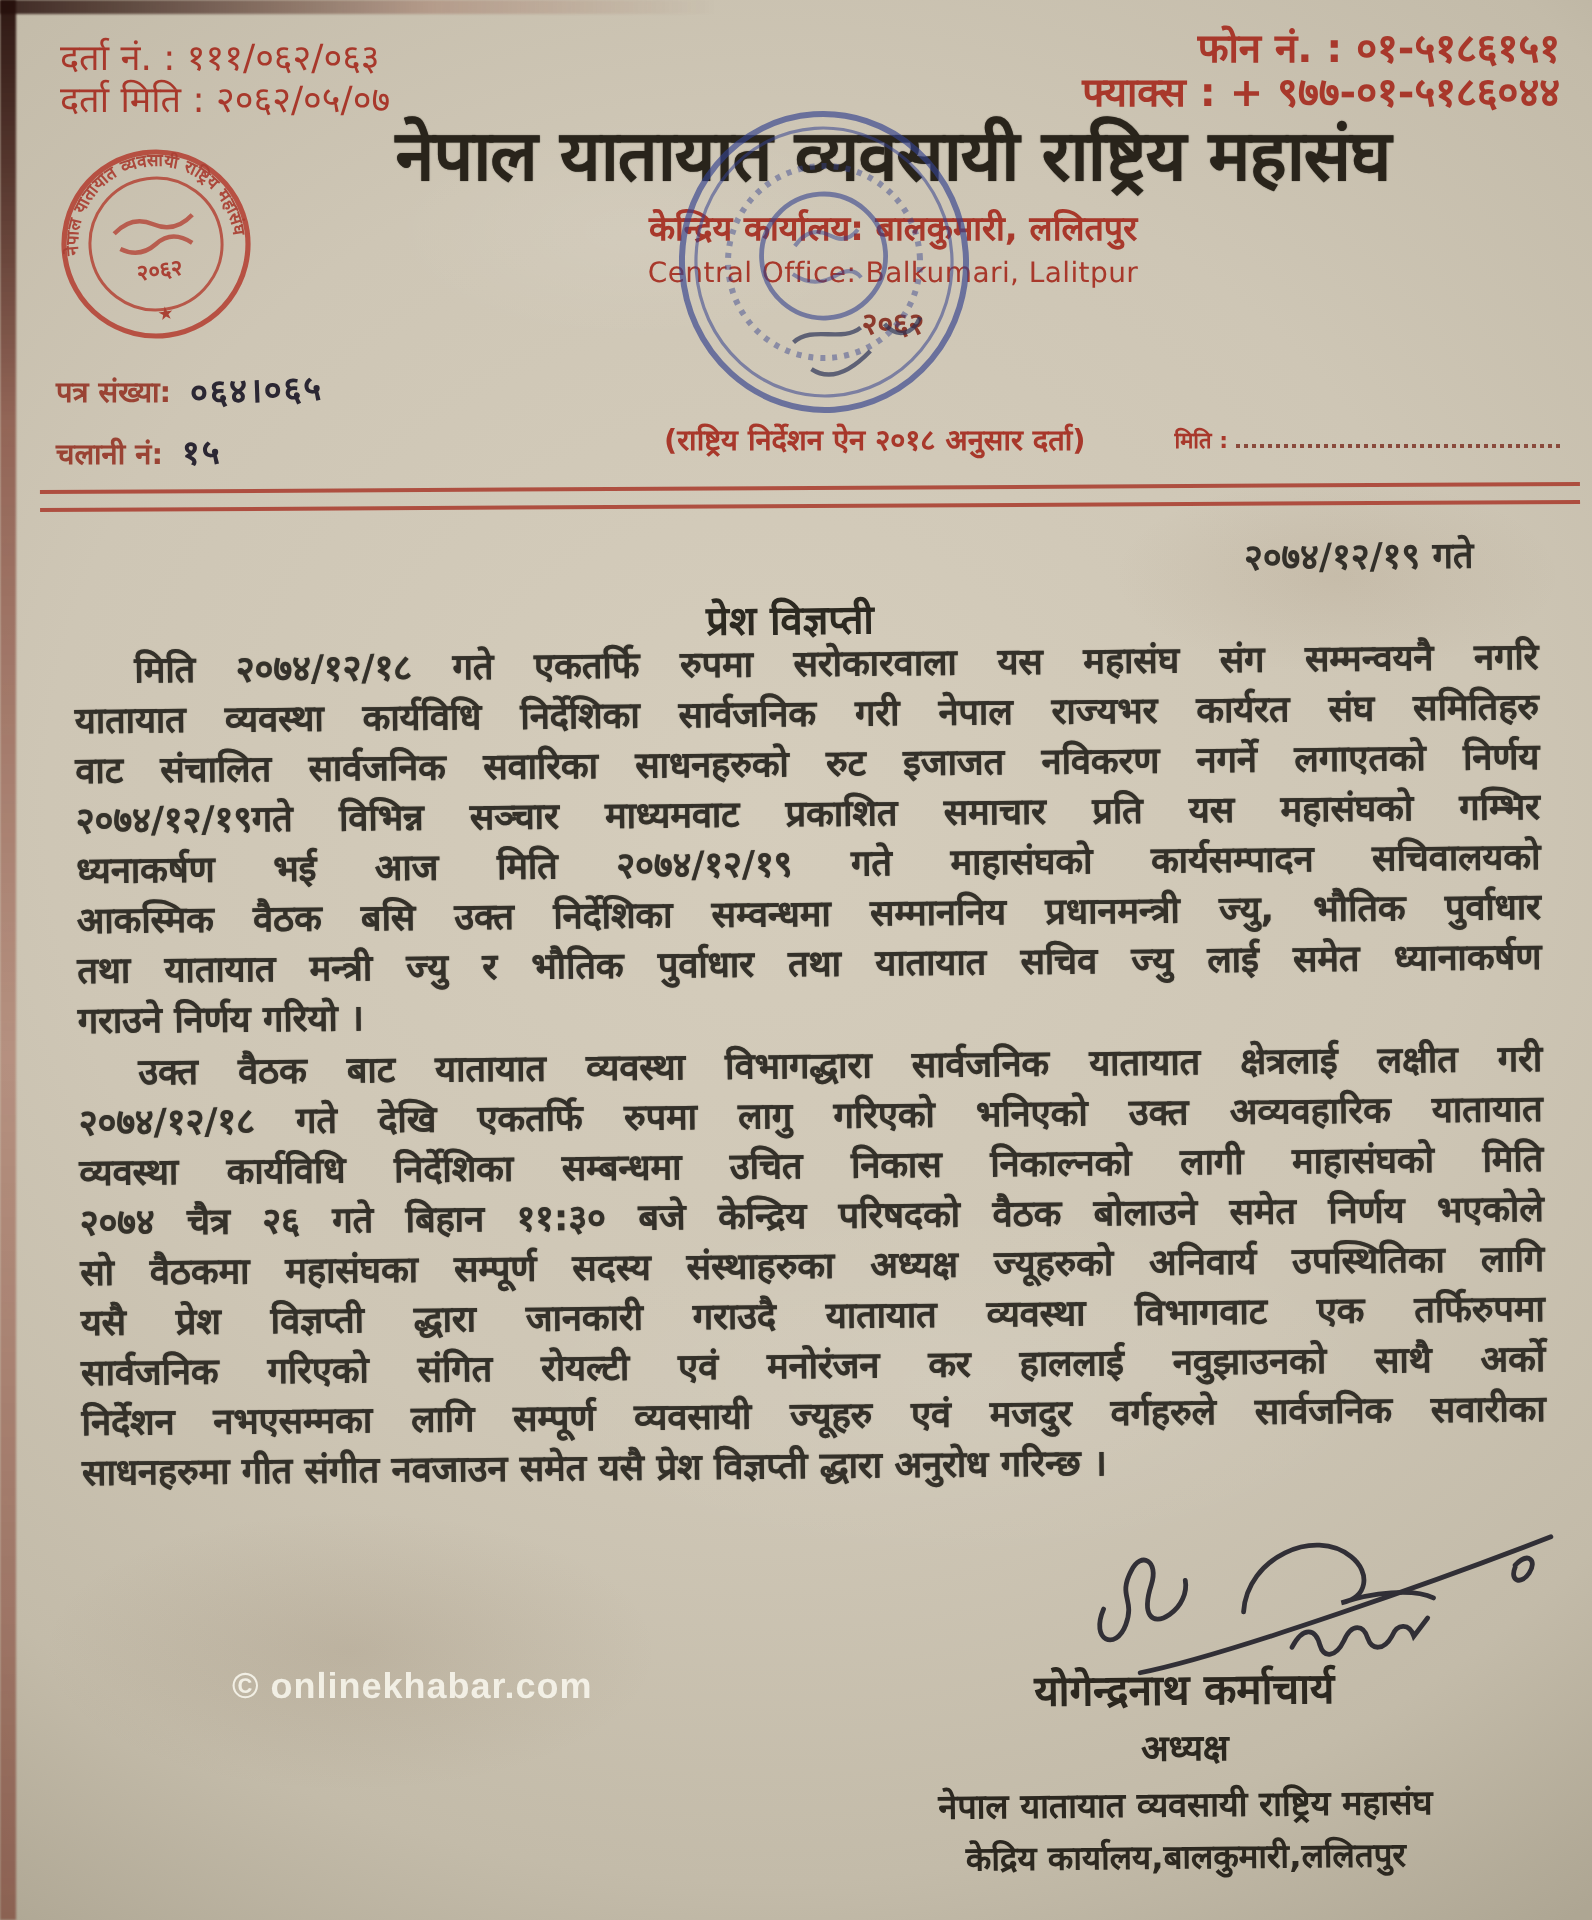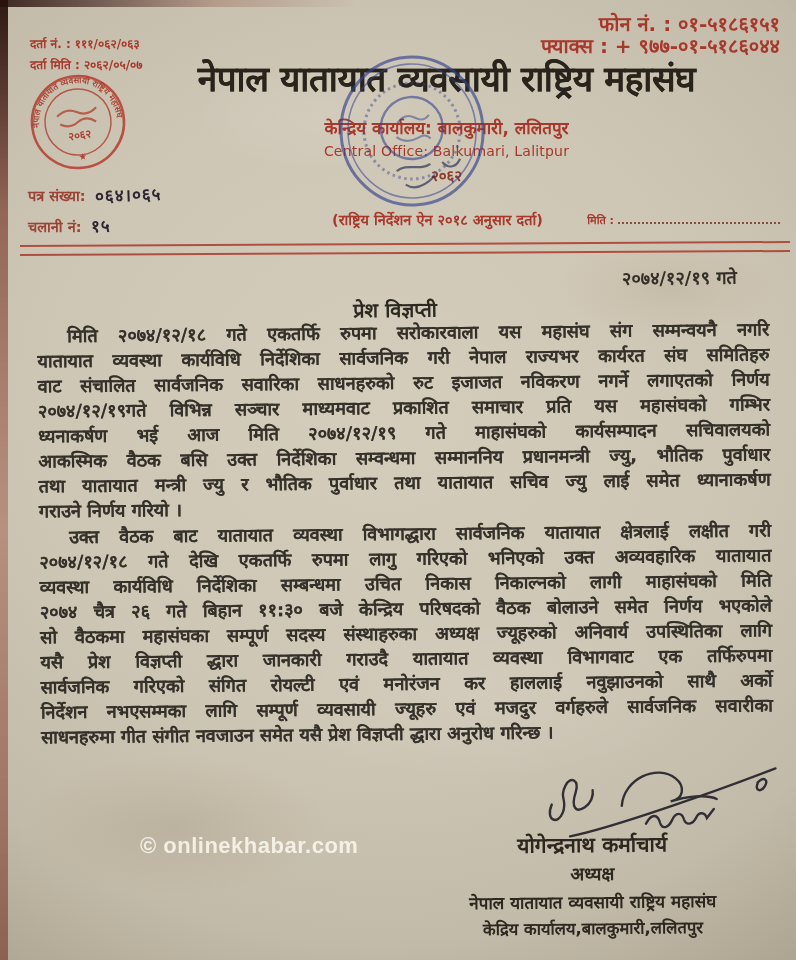--- a/index.html
+++ b/index.html
@@ -16,26 +16,26 @@
       radial-gradient(320px 130px at 60% 72%, rgba(255,255,255,.07), transparent 70%),
       radial-gradient(180px 80px at 40% 12%, rgba(255,255,255,.08), transparent 70%);
   }
   .edge-left{position:absolute;left:0;top:0;bottom:0;width:8px;z-index:5;
     background:linear-gradient(to bottom, rgba(38,16,12,.95), rgba(110,40,28,.6) 22%, rgba(140,50,34,.35) 55%, rgba(110,40,28,.55) 100%);
     filter:blur(.4px);}
   .edge-top{position:absolute;left:0;top:0;height:7px;width:45%;z-index:5;
     background:linear-gradient(to right, rgba(38,16,12,.85), rgba(120,45,30,.25) 60%, transparent);filter:blur(.6px);}
   .red{color:#a8382b;}
   
-  .meta-left{position:absolute;left:30px;top:34px;font-size:12px;line-height:21px;font-weight:700;}
+  .meta-left{position:absolute;left:30px;top:19px;font-size:18px;line-height:21px;font-weight:400;}
   .meta-right{position:absolute;right:16px;top:13px;font-size:20px;line-height:22px;font-weight:700;text-align:right;}
   
   .title-block{position:absolute;left:105px;right:8px;top:60px;text-align:center;z-index:2;}
   .np-title{font-size:35px;line-height:1.12;font-weight:700;color:#29241b;letter-spacing:-.5px;text-shadow:0 0 .6px rgba(30,25,18,.7);}
-  .np-sub{margin-top:17px;font-size:17px;font-weight:700;}
+  .np-sub{margin-top:3px;font-size:17px;font-weight:700;}
   .en-title{margin-top:3px;font-size:20px;font-weight:700;color:#2b261e;letter-spacing:-.4px;text-shadow:0 0 .5px rgba(30,25,18,.6);}
   .en-sub{margin-top:4px;font-size:14px;font-weight:400;letter-spacing:.2px;}
   .year-line{margin-top:6px;font-size:15px;font-weight:700;color:#8c3a2c;}
   
   .seal{position:absolute;left:28px;top:72px;width:100px;height:100px;z-index:1;opacity:.92;transform:rotate(-8deg);}
   .stamp{position:absolute;left:336px;top:52px;width:152px;height:158px;z-index:3;opacity:.9;transform:rotate(-4deg);}
   
   .meta-bottom{position:absolute;left:28px;right:14px;top:183px;height:56px;z-index:2;}
   .letter-line{font-size:14.5px;font-weight:700;color:#9a4334;}
   .chalani-line{margin-top:8px;font-size:14.5px;font-weight:700;color:#9a4334;}
@@ -50,21 +50,21 @@
   .doc-date{position:absolute;top:268px;right:56px;font-size:18px;font-weight:700;color:#33302a;}
   .doc-title{position:absolute;top:296px;left:0;right:0;text-align:center;font-size:20px;font-weight:700;color:#2c2921;}
   .para{position:absolute;left:40px;right:24px;font-size:18px;line-height:25px;font-weight:600;color:#34312a;text-shadow:0 0 .5px rgba(45,40,30,.55);}
   .para-1{top:320px;}
   .para-2{top:521px;}
   .para-line{text-align:justify;text-align-last:justify;}
   .para .para-line:first-child{text-indent:30px;}
   .para .para-line:last-child{text-align-last:left;}
   
   .signature{position:absolute;left:516px;top:754px;width:266px;height:92px;}
-  .watermark{position:absolute;left:116px;top:833px;font-size:22px;font-weight:700;letter-spacing:.5px;color:rgba(253,251,243,.82);font-family:"Liberation Sans",sans-serif;margin-left:24px;}
+  .watermark{position:absolute;left:116px;top:833px;font-size:18px;font-weight:700;letter-spacing:.5px;color:rgba(253,251,243,.82);font-family:"Liberation Sans",sans-serif;}
   .signer{position:absolute;right:26px;top:832px;width:360px;text-align:center;color:#2c2820;}
   .signer-name{font-size:21px;font-weight:700;}
   .signer-title{font-size:18px;font-weight:700;margin-top:3px;}
   .signer-org{font-size:17px;font-weight:700;margin-top:5px;}
   .signer-office{font-size:16.5px;font-weight:700;margin-top:3px;}
 </style>
 </head>
 <body>
 
 <div class="paper">

